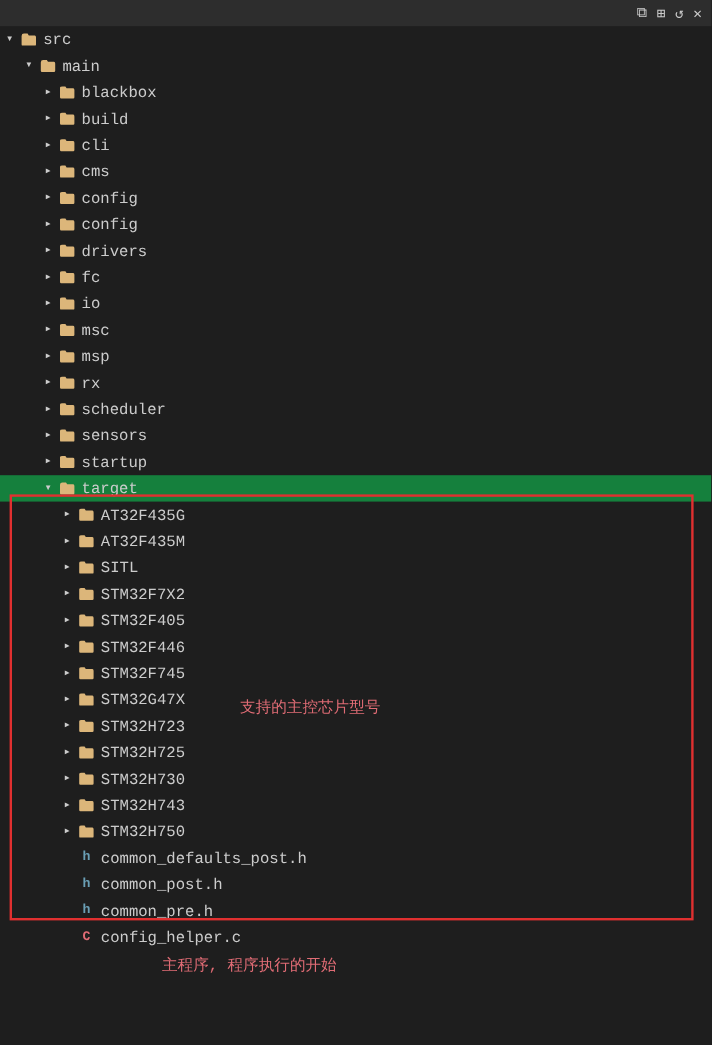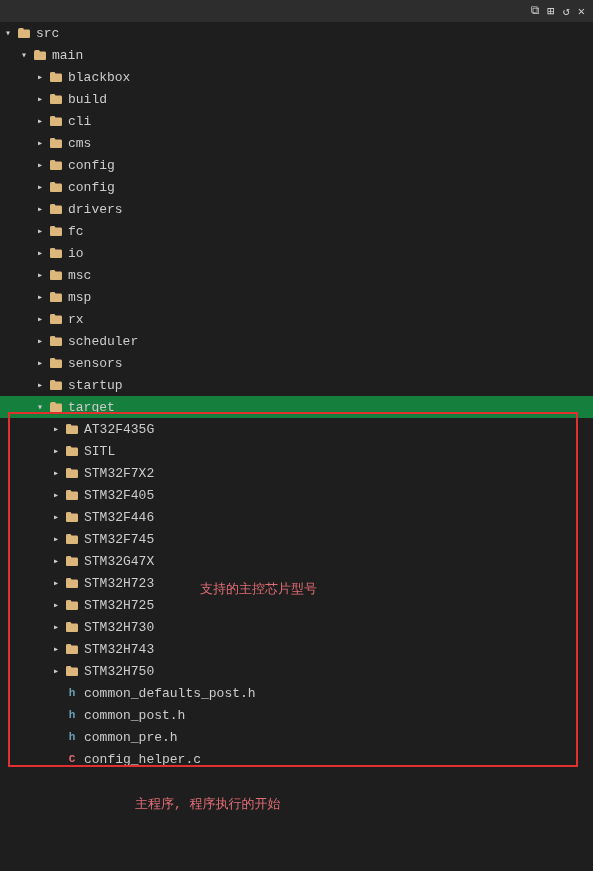--- a/index.html
+++ b/index.html
@@ -352,20 +352,30 @@
         <span class="label">AT32F435G</span>
       </div>
       <div class="tree-item">
         <span class="indent" style="width: 48px;"></span>
         <span class="arrow closed"></span>
         <span class="folder-icon">
           <svg width="14" height="14" viewBox="0 0 14 14">
             <path d="M1 3 Q1 2 3 2 L5.5 2 L6.5 3.5 L12 3.5 Q13 3.5 13 5 L13 11 Q13 12 12 12 L2 12 Q1 12 1 11 Z" fill="#dcb67a"></path>
           </svg>
         </span>
+        <span class="label">AT32F435M</span>
+      </div>
+      <div class="tree-item">
+        <span class="indent" style="width: 48px;"></span>
+        <span class="arrow closed"></span>
+        <span class="folder-icon">
+          <svg width="14" height="14" viewBox="0 0 14 14">
+            <path d="M1 3 Q1 2 3 2 L5.5 2 L6.5 3.5 L12 3.5 Q13 3.5 13 5 L13 11 Q13 12 12 12 L2 12 Q1 12 1 11 Z" fill="#dcb67a"></path>
+          </svg>
+        </span>
         <span class="label">SITL</span>
       </div>
       <div class="tree-item">
         <span class="indent" style="width: 48px;"></span>
         <span class="arrow closed"></span>
         <span class="folder-icon">
           <svg width="14" height="14" viewBox="0 0 14 14">
             <path d="M1 3 Q1 2 3 2 L5.5 2 L6.5 3.5 L12 3.5 Q13 3.5 13 5 L13 11 Q13 12 12 12 L2 12 Q1 12 1 11 Z" fill="#dcb67a"></path>
           </svg>
         </span>

